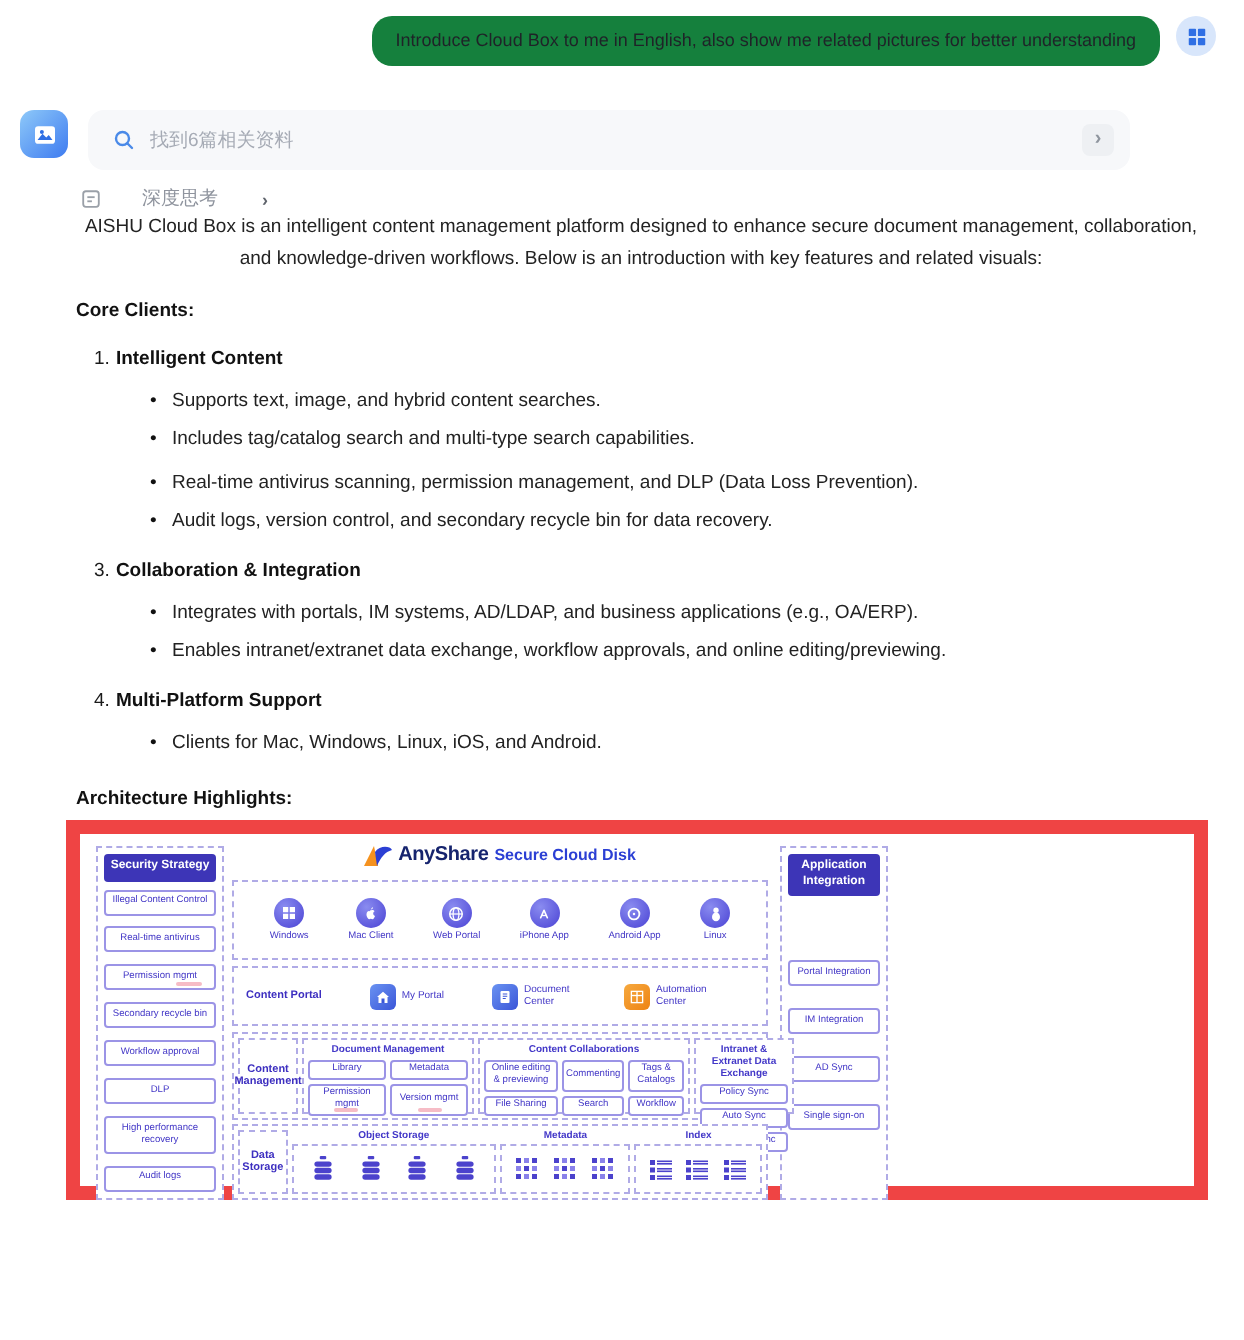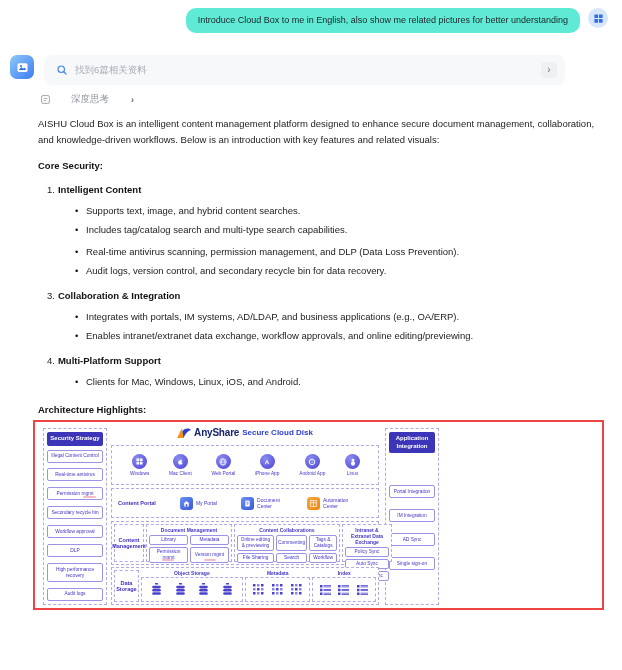--- a/index.html
+++ b/index.html
@@ -3,46 +3,46 @@
 <meta charset="utf-8">
 <style>
   * { margin:0; padding:0; box-sizing:border-box; }
   html,body { background:#fff; }
   .page {
     position:relative; width:622px; height:670px; overflow:hidden;
     background:#fff; font-family:"Liberation Sans", sans-serif; color:#222;
   }
   
   .user-row { display:flex; justify-content:flex-end; align-items:flex-start; gap:8px; padding:8px 14px 0 0; }
-  .user-bubble { background:#5eead4; border-radius:10px; padding:6px 12px; font-size:9px; line-height:13px; color:#1f2328; max-width:470px; }
+  .user-bubble { background:#15803d; border-radius:10px; padding:6px 12px; font-size:9px; line-height:13px; color:#1f2328; max-width:470px; }
   .user-avatar { width:20px; height:20px; border-radius:50%; background:#d8e6fb; flex:0 0 auto; display:flex; align-items:center; justify-content:center; }
   
   .answer-row { position:relative; margin-top:22px; }
   .assist-avatar { position:absolute; left:10px; top:0; width:24px; height:24px; border-radius:7px;
     background:linear-gradient(135deg,#8ec9f9,#3e7bf0); display:flex; align-items:center; justify-content:center; }
   .answer-col { margin-left:38px; width:565px; }
   .search-bar { margin-left:6px; width:521px; height:30px; background:#f7f8fa; border-radius:8px;
     display:flex; align-items:center; gap:7px; padding:0 8px 0 12px; cursor:pointer; }
   .search-bar .stxt { font-size:9.5px; color:#a6abb5; }
   .chev-box { margin-left:auto; width:16px; height:16px; border-radius:4px; background:#eef0f3; display:flex; align-items:center; justify-content:center; }
   .chev { color:#8f959e; font-size:10px; font-weight:bold; line-height:1; }
   .deep-row { margin:8px 0 0 2px; display:flex; align-items:center; gap:20px; color:#8f949e; font-size:9.5px; cursor:pointer; }
   .deep-row .chev2 { color:#5f646c; font-weight:bold; font-size:9px; margin-left:2px; }
-  .intro { margin-top:10px; font-size:9.5px; line-height:16px; color:#232323; }
+  .intro { margin-top:0; font-size:9.5px; line-height:16px; color:#232323;text-align:center; }
   .bold-head { margin-top:12px; font-size:9.5px; font-weight:bold; color:#121212; }
   .feature-title { margin-top:13px; padding-left:9px; font-size:9.5px; color:#1a1a1a; }
   .feature-title b { color:#111; }
   .fnum { margin-right:3px; }
   ul.bullets { list-style:none; margin-top:9px; padding-left:48px; }
   ul.bullets li { position:relative; font-size:9.5px; line-height:13px; color:#222; margin-bottom:6px; }
   ul.bullets li::before { content:"•"; position:absolute; left:-11px; top:0; font-size:9.5px; color:#111; }
   .arch-head { margin-top:16px; }
   
   .image-card { position:relative; margin:5px 0 0 -5px; width:571px; height:190px;
-    border:2px solid #ef4444; background:#fff; cursor:pointer; }
+    border:7px solid #ef4444; background:#fff; cursor:pointer; }
   .diagram { position:absolute; left:4px; top:2px; width:404px; height:185px; font-family:"Liberation Sans", sans-serif; }
   .dashed { border:1px dashed #b0abe6; background:#fff; }
   .d-col { position:absolute; top:4px; height:177px; display:flex; flex-direction:column; padding:3px; }
   .d-col-left  { left:4px;  width:64px; }
   .d-col-right { left:346px; width:54px; }
   .d-colhead { background:#3d35b7; color:#fff; font-size:6px; font-weight:bold; text-align:center; line-height:7.5px; padding:3px 1px; border-radius:2px; }
   .d-items-between { flex:1; display:flex; flex-direction:column; justify-content:space-between; margin-top:4px; }
   .d-items-right { display:flex; flex-direction:column; gap:11px; margin-top:32px; }
   .d-item { position:relative; background:#fff; border:1px solid #9b94e6; border-radius:2px; color:#4236c6;
     font-size:4.8px; line-height:6px; text-align:center; padding:2.5px 1px; }
@@ -124,21 +124,21 @@
           <rect x="3.5" y="3.5" width="17" height="17" rx="3" fill="none" stroke="#9aa0a8" stroke-width="2"></rect>
           <line x1="8" y1="10" x2="16" y2="10" stroke="#9aa0a8" stroke-width="2"></line>
           <line x1="8" y1="14.5" x2="13" y2="14.5" stroke="#9aa0a8" stroke-width="2"></line>
         </svg>
         <span>深度思考</span>
         <span class="chev2">›</span>
       </div>
 
       <p class="intro">AISHU Cloud Box is an intelligent content management platform designed to enhance secure document management, collaboration, and knowledge-driven workflows. Below is an introduction with key features and related visuals:</p>
 
-      <p class="bold-head">Core Security:</p>
+      <p class="bold-head">Core Clients:</p>
 
       <div class="feature-title">
         <span class="fnum">1.</span><b>Intelligent Content</b>
       </div>
       <ul class="bullets">
         <li>Supports text, image, and hybrid content searches.</li>
         <li>Includes tag/catalog search and multi-type search capabilities.</li>
       </ul>
 
       <ul class="bullets">

